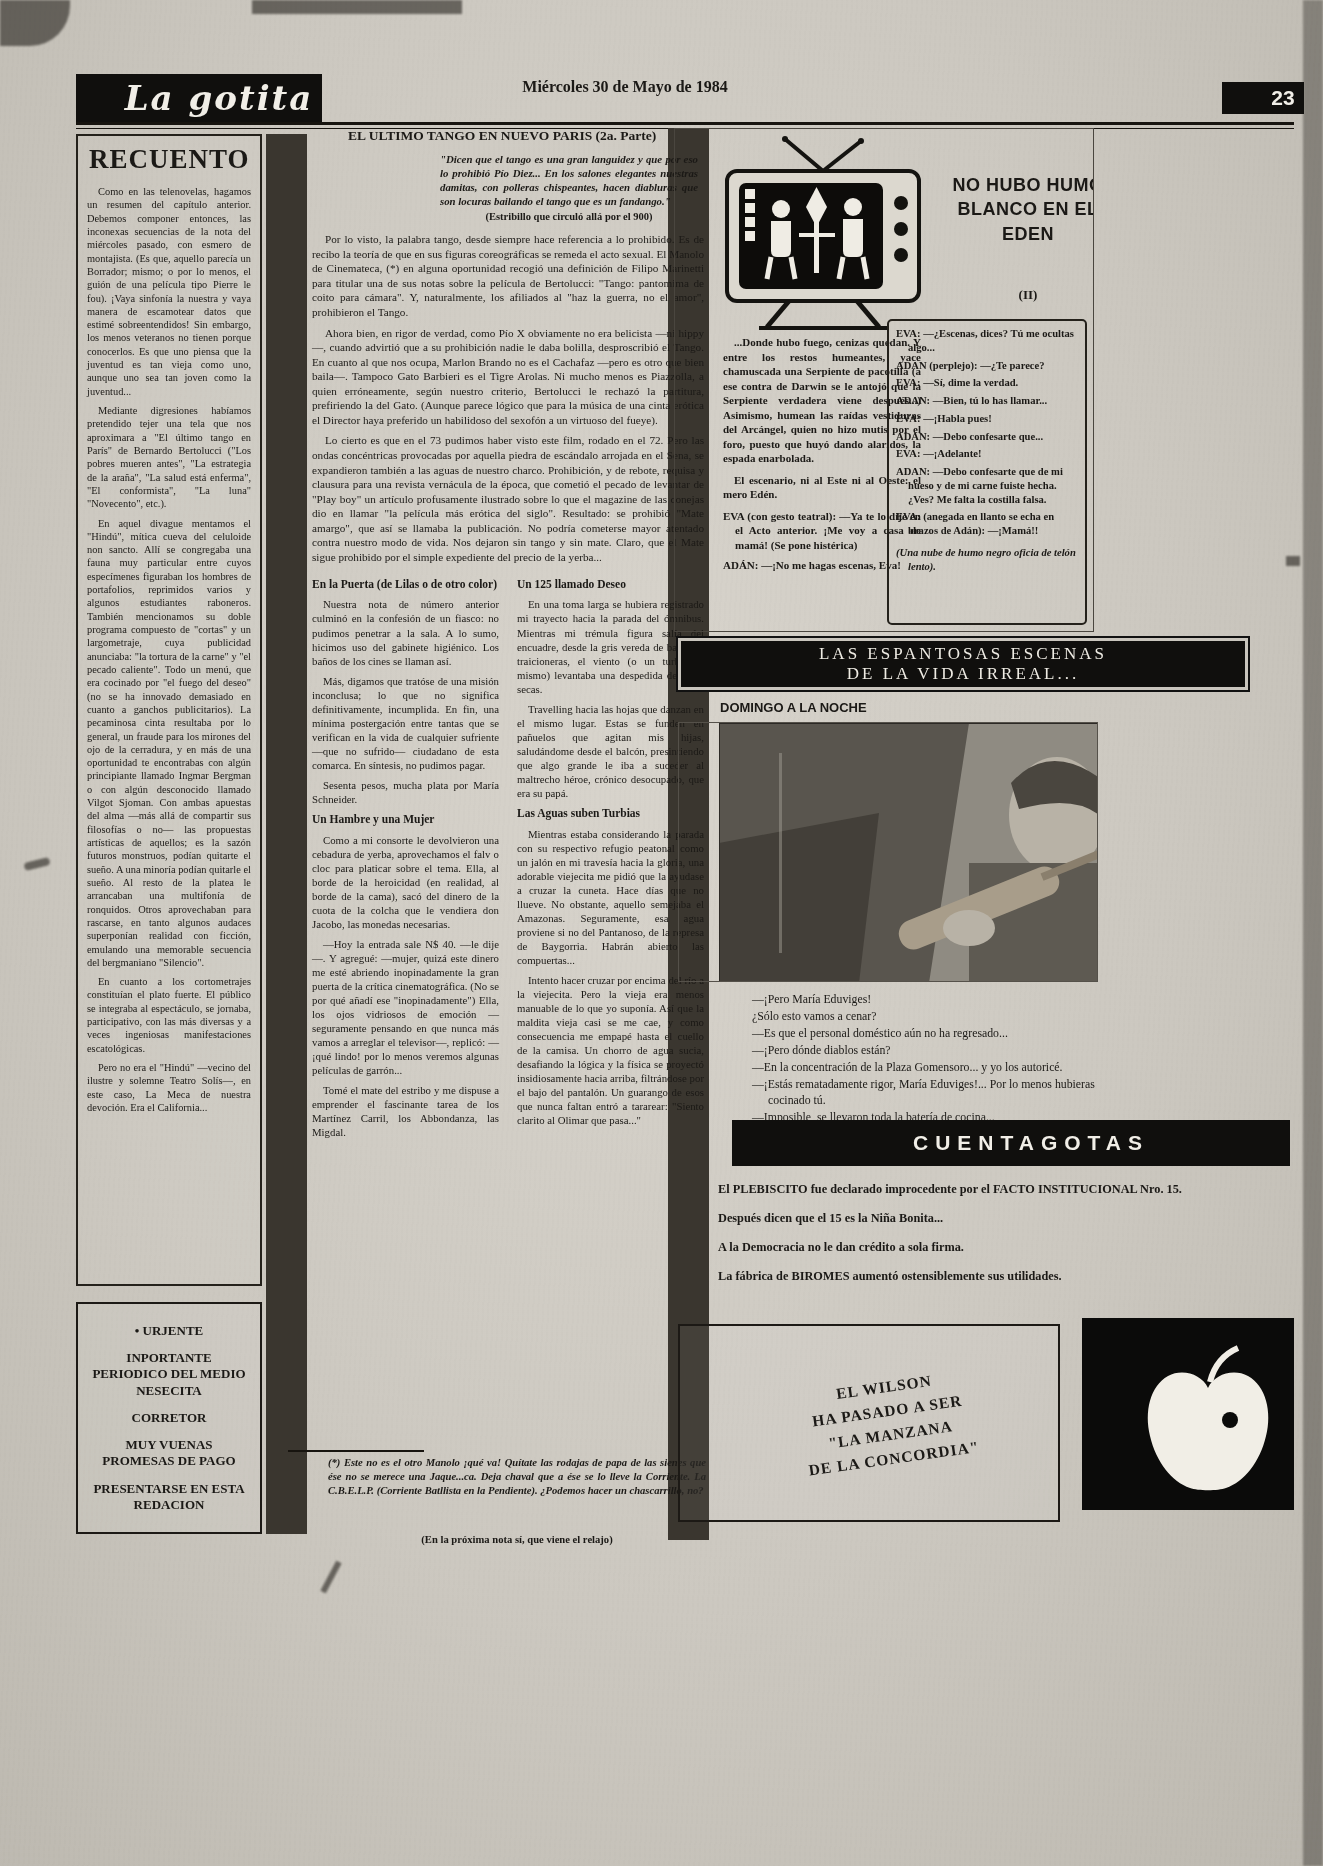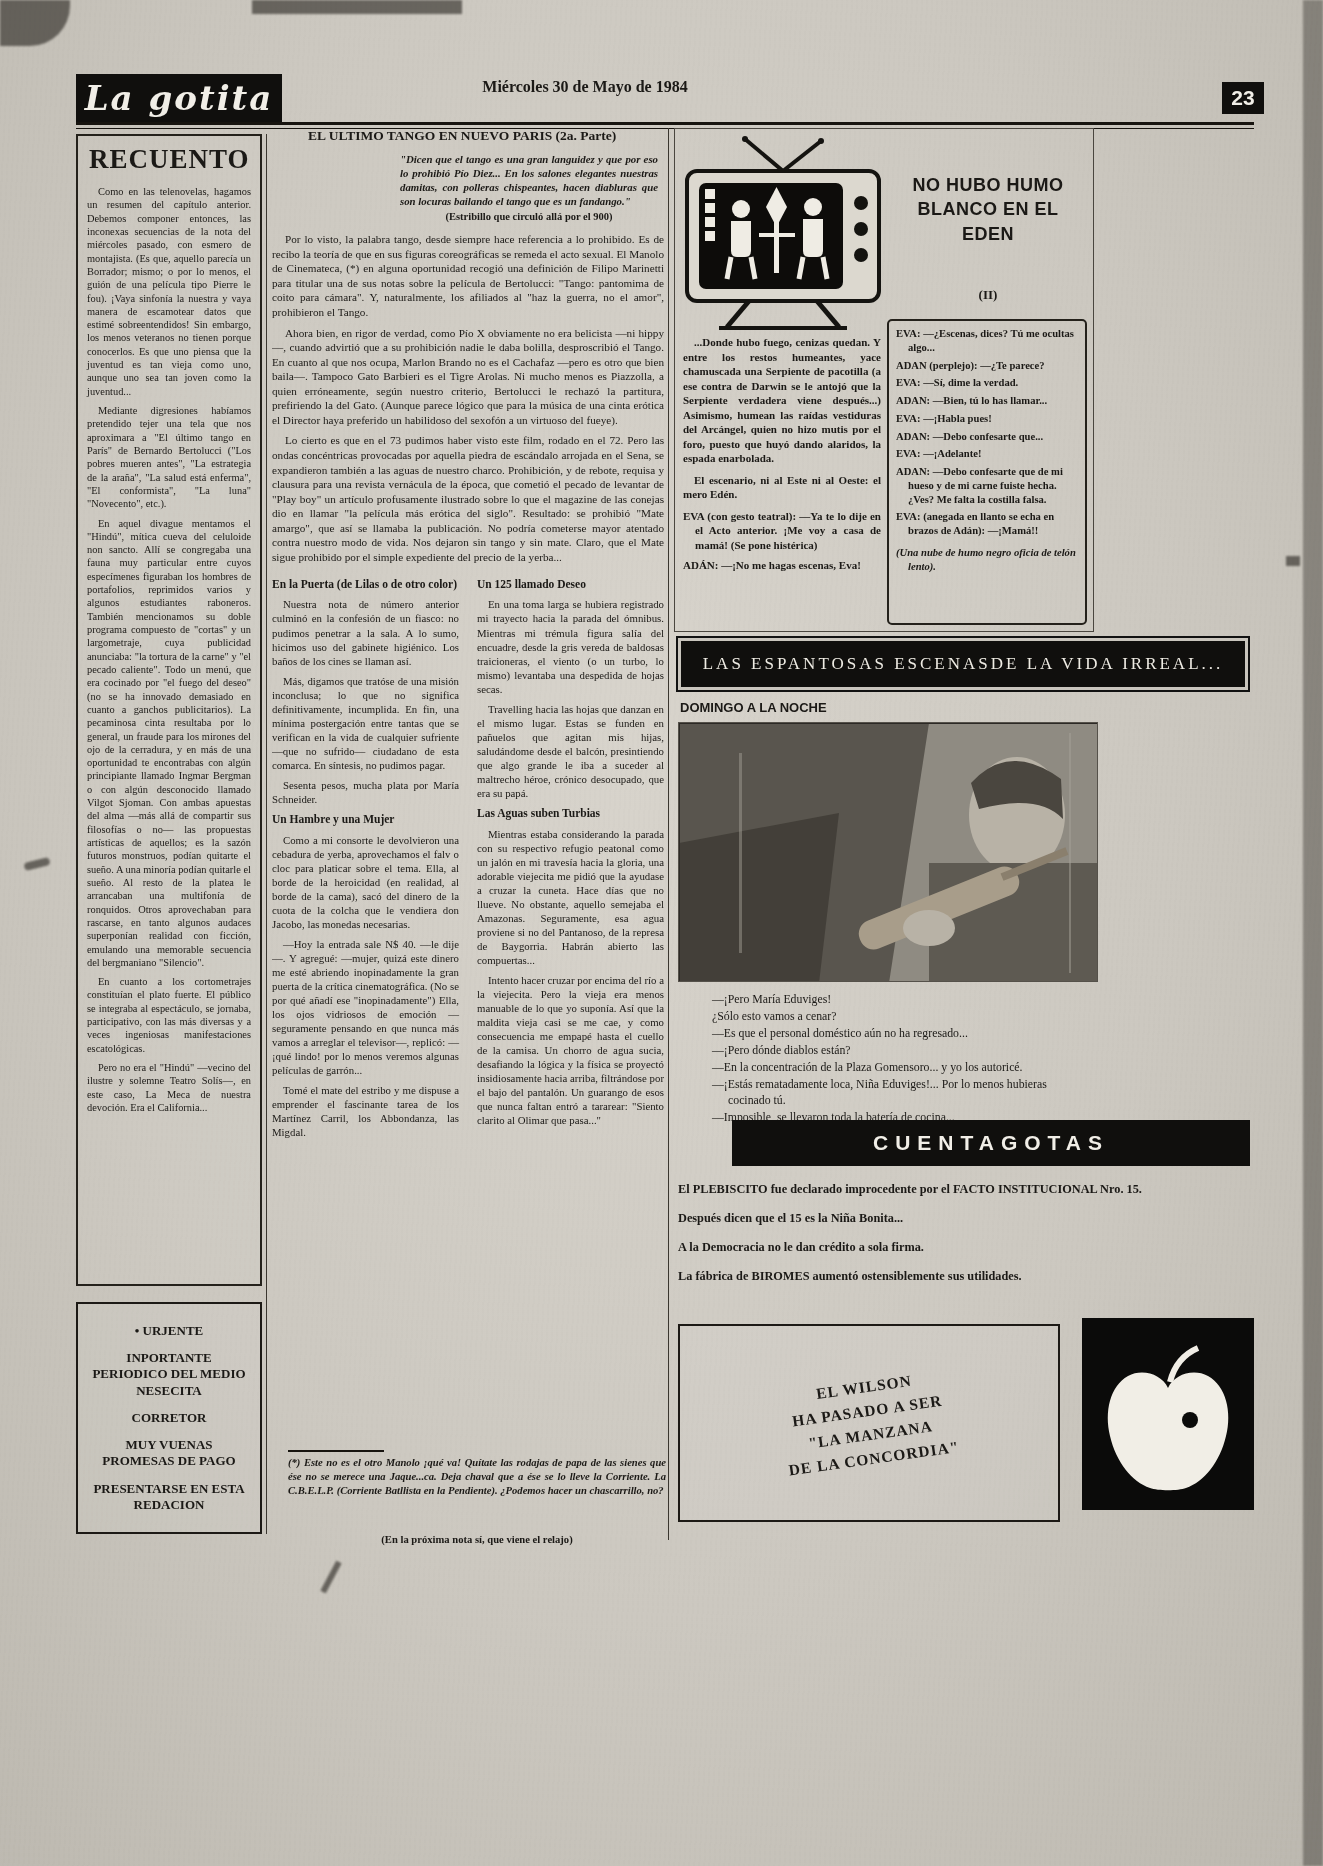--- a/index.html
+++ b/index.html
@@ -1,19 +1,19 @@
 <!DOCTYPE html>
 <html><head>
 <meta charset="utf-8">
 <style>
   html,body{margin:0;padding:0;background:#7a7670;}
   .page{position:relative;width:1323px;height:1866px;overflow:hidden;
     background:radial-gradient(ellipse at 48% 40%, #d8d4cc 0%, #ccc8c0 55%, #bcb8af 100%);
     font-family:"Liberation Serif","DejaVu Serif",serif;color:#1b1916;}
-  .abs{position:absolute;}
+  .abs{position:absolute;padding-left:40px;}
   .noise{position:absolute;inset:0;pointer-events:none;opacity:.18;
     background:repeating-linear-gradient(93deg, rgba(0,0,0,.05) 0 2px, transparent 2px 5px),
                repeating-linear-gradient(2deg, rgba(255,255,255,.05) 0 3px, transparent 3px 7px);}
   .black-box{background:#100f0d;color:#f1eee7;}
   .masthead{left:76px;top:74px;width:206px;height:48px;display:flex;align-items:center;justify-content:center;
     font-family:"DejaVu Serif",serif;font-style:italic;font-weight:bold;font-size:34px;letter-spacing:2px;}
   .dateline{left:370px;top:78px;width:430px;text-align:center;font-weight:bold;font-size:16px;}
   .pageno{left:1222px;top:82px;width:42px;height:32px;display:flex;align-items:center;justify-content:center;
     font-family:"Liberation Sans",sans-serif;font-weight:bold;font-size:21px;}
   .rule{background:#17140f;}
@@ -47,21 +47,21 @@
   .eden-part{left:214px;top:158px;width:198px;text-align:center;font-weight:bold;font-size:13px;}
   .eden-left{left:8px;top:206px;width:198px;font-weight:bold;font-size:11px;line-height:1.32;text-align:justify;}
   .eden-left p{margin:0 0 7px;text-indent:11px;}
   .eden-dialog-left p{margin:0 0 6px;text-indent:0;padding-left:12px;text-indent:-12px;}
   .eden-right{left:212px;top:190px;width:200px;height:306px;border:2px solid #24211b;border-radius:5px;box-sizing:border-box;
     padding:6px 7px;font-weight:bold;font-size:10.6px;line-height:1.3;text-align:left;overflow:hidden;}
   .eden-right p{margin:0 0 4px;padding-left:12px;text-indent:-12px;}
   .curtain{font-style:italic;margin-top:8px !important;}
   
   .banner-wrap{left:676px;top:636px;width:574px;height:56px;border:2px solid #111;background:#c9c5bd;padding:3px;box-sizing:border-box;}
-  .banner-inner{width:100%;height:100%;background:#100f0d;color:#efece4;display:flex;flex-direction:row;
+  .banner-inner{width:100%;height:100%;background:#100f0d;color:#efece4;display:flex;flex-direction:column;
     align-items:center;justify-content:center;font-size:17px;letter-spacing:3px;line-height:1.2;}
   .domingo{left:680px;top:700px;font-weight:bold;font-size:13px;font-family:"Liberation Sans",sans-serif;}
   .photo{left:678px;top:722px;width:420px;height:260px;overflow:hidden;border:1px solid #55514a;box-sizing:border-box;}
   .esp-dialog{left:696px;top:992px;width:408px;font-size:11.8px;line-height:1.28;}
   .esp-dialog p{margin:0 16px 2px;padding-left:16px;text-indent:-16px;}
   
   .cg-banner{left:732px;top:1120px;width:518px;height:46px;display:flex;align-items:center;justify-content:center;
     font-family:"Liberation Sans","DejaVu Sans",sans-serif;font-weight:bold;font-size:21px;letter-spacing:7px;}
   .cg-items{left:678px;top:1182px;width:574px;font-weight:bold;font-size:12.3px;line-height:1.3;}
   .cg-items p{margin:0 0 13px;}
@@ -231,21 +231,21 @@
       <rect x="60" y="30" width="3" height="200" fill="#9f9b92" opacity=".5"></rect>
       <rect x="390" y="10" width="2" height="240" fill="#a5a198" opacity=".5"></rect>
     </svg>
   </div>
   <div class="abs esp-dialog">
     <p>—¡Pero María Eduviges!</p>
     <p>¿Sólo esto vamos a cenar?</p>
     <p>—Es que el personal doméstico aún no ha regresado...</p>
     <p>—¡Pero dónde diablos están?</p>
     <p>—En la concentración de la Plaza Gomensoro... y yo los autoricé.</p>
-    <p>—¡Estás rematadamente loca, Niña Eduviges!... Por lo menos hubieras cocinado tú.</p>
+    <p>—¡Estás rematadamente rigor, María Eduviges!... Por lo menos hubieras cocinado tú.</p>
     <p>—Imposible, se llevaron toda la batería de cocina...</p>
   </div>
 
   <div class="abs black-box cg-banner">CUENTAGOTAS</div>
   <div class="abs cg-items">
     <p>El PLEBISCITO fue declarado improcedente por el FACTO INSTITUCIONAL Nro. 15.</p>
     <p>Después dicen que el 15 es la Niña Bonita...</p>
     <p>A la Democracia no le dan crédito a sola firma.</p>
     <p>La fábrica de BIROMES aumentó ostensiblemente sus utilidades.</p>
   </div>

